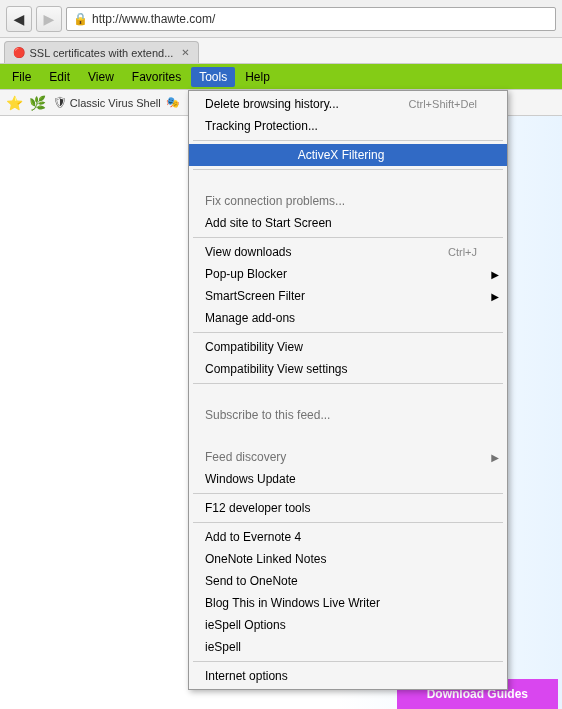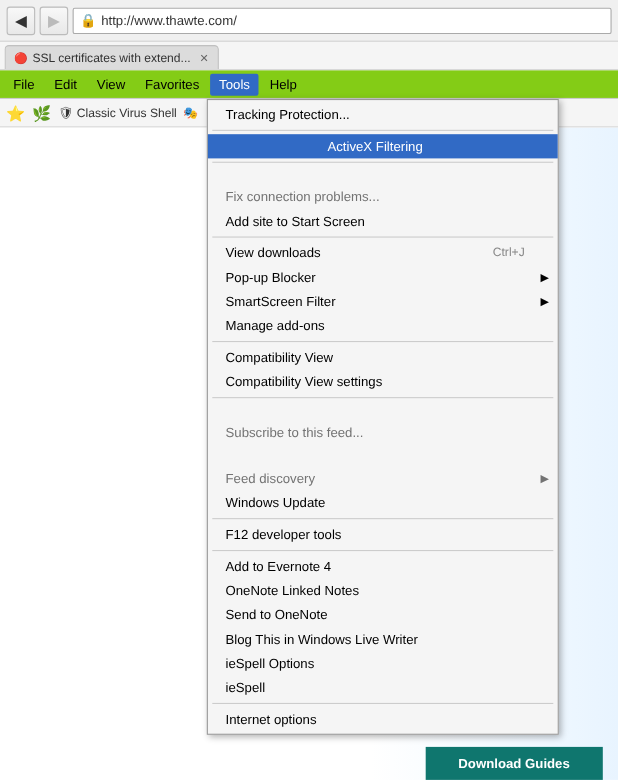--- a/index.html
+++ b/index.html
@@ -139,22 +139,22 @@
     .page-text .blue-link {
       color: #1a5fb0;
       cursor: pointer;
       font-size: 11px;
     }
 
     
     .download-guides {
       position: absolute;
       bottom: 0;
-      right: 14px;
-      background: #0f766e;
+      right: 4px;
+      background: #d946ef;
       color: #fff;
       padding: 8px 30px;
       font-size: 12px;
       font-weight: bold;
       cursor: pointer;
       border: none;
     }
 
     
     .dropdown-overlay {
@@ -260,20 +260,24 @@
     <div style="margin-top: 6px; font-size: 12px; font-weight: bold; color: #1a5fb0;">SSL T</div>
     <div style="margin-top: 6px; font-size: 12px; font-weight: bold; color: #1a5fb0;">SSL C</div>
   </div>
 
   <button class="download-guides">Download Guides</button>
 </div>
 
 <div class="dropdown-overlay">
 
   <div class="dropdown-item">
+    <span>Delete browsing history...</span>
+    <span class="shortcut">Ctrl+Shift+Del</span>
+  </div>
+  <div class="dropdown-item">
     <span>Tracking Protection...</span>
   </div>
   <div class="dropdown-separator"></div>
 
   <div class="dropdown-item active">
     <span>ActiveX Filtering</span>
   </div>
   <div class="dropdown-separator"></div>
 
   <div class="dropdown-item disabled">

